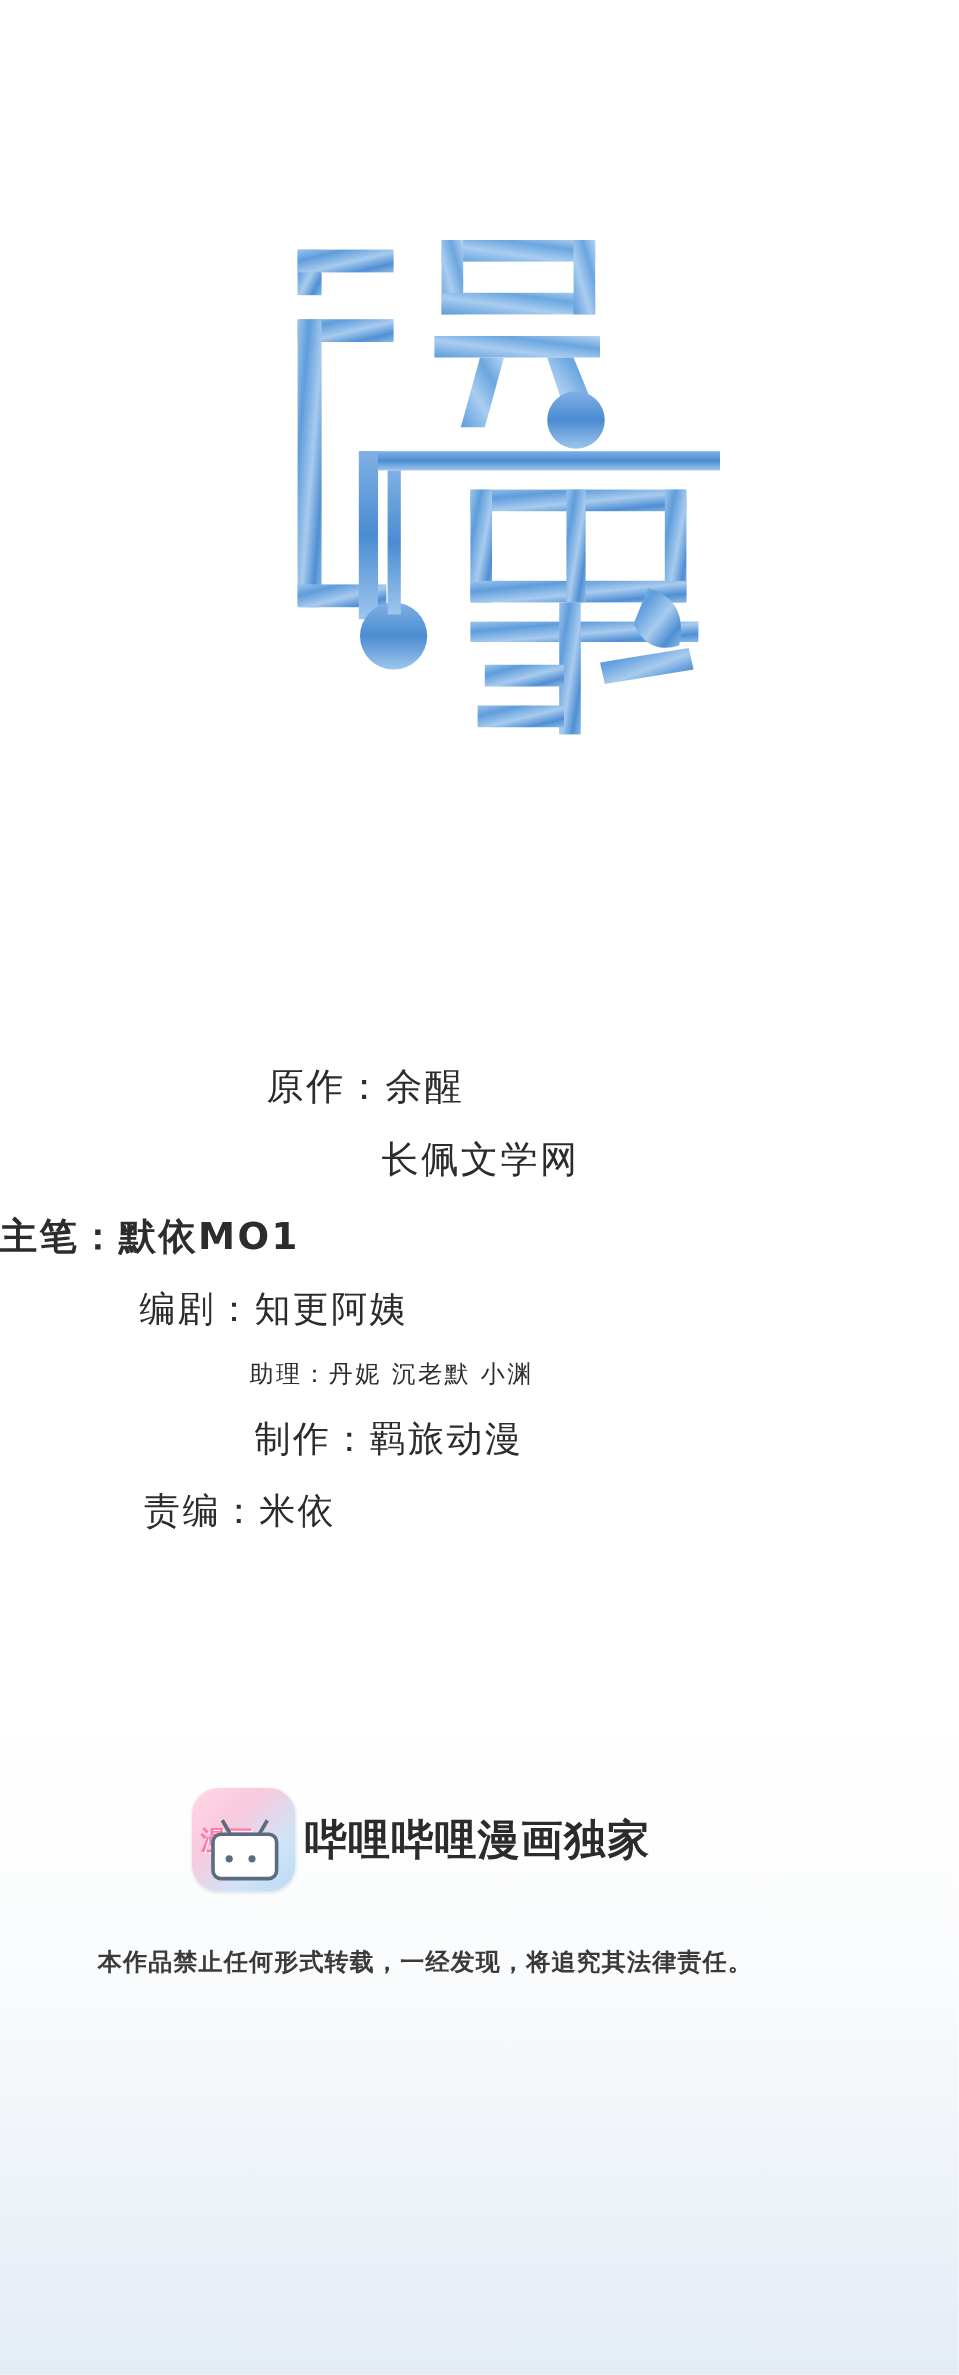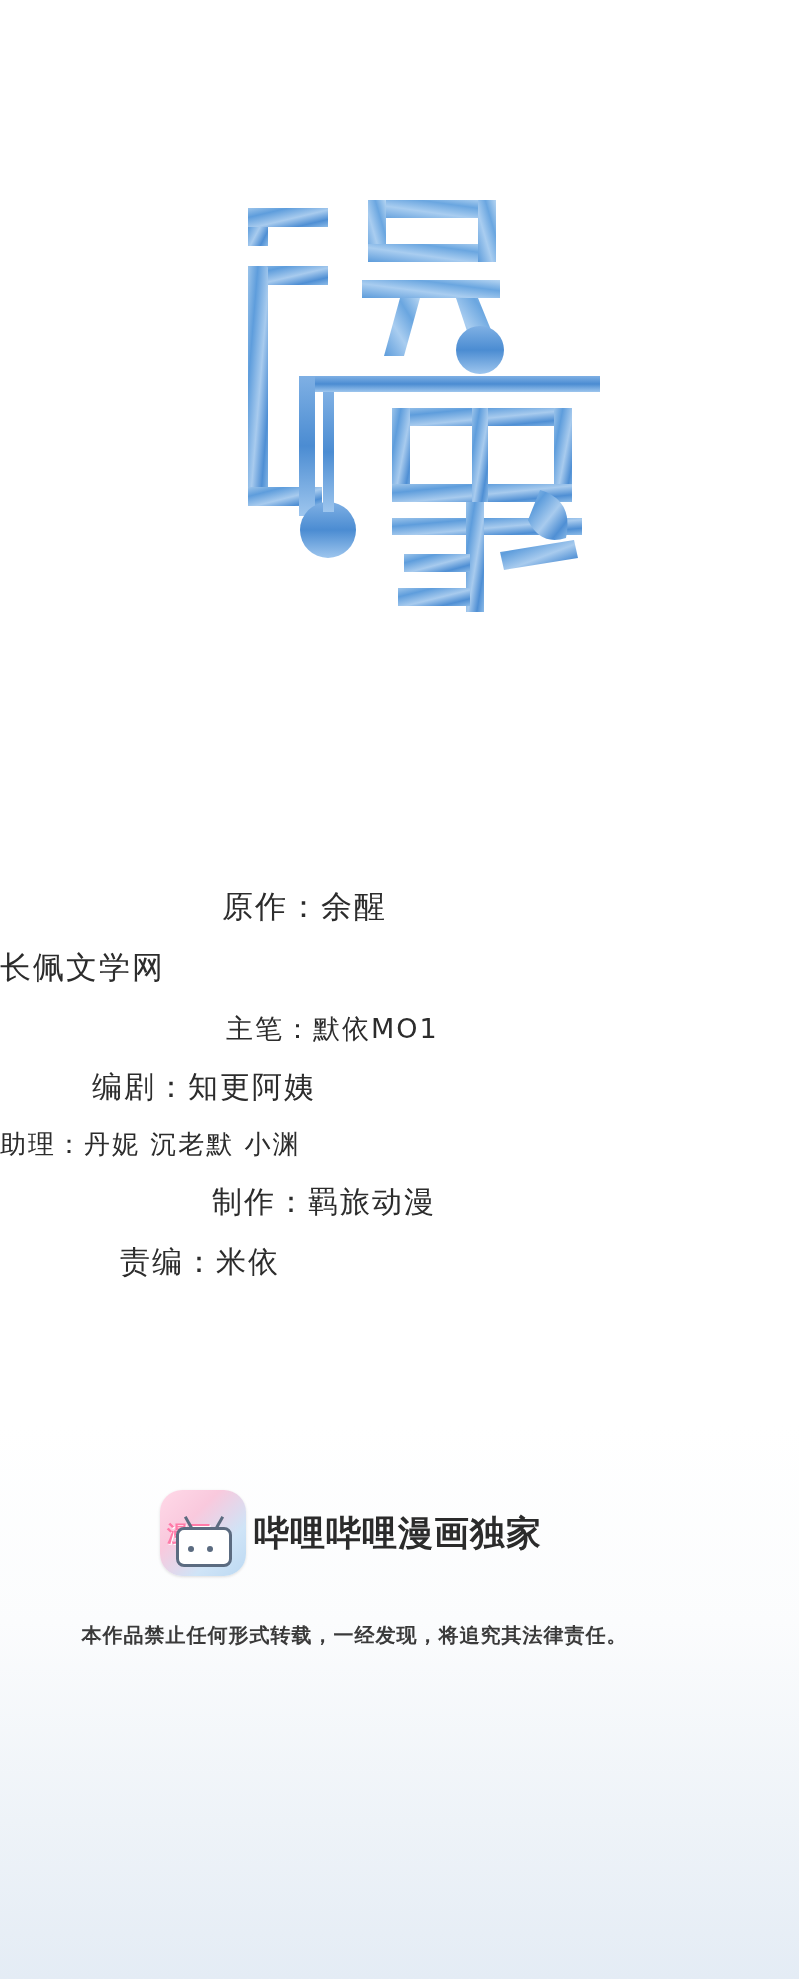--- a/index.html
+++ b/index.html
@@ -45,24 +45,24 @@
   .credit-line {
     font-family: "DejaVu Sans", sans-serif;
     color: #2c2c2c;
     font-size: 30px;
     line-height: 1.05;
     letter-spacing: 2px;
     margin-bottom: 28px;
     white-space: pre;
   }
   .credit-line.c0 { padding-left: 222px; font-size: 31px; }
-  .credit-line.c1 { font-size: 31px; margin-bottom: 32px; }
-  .credit-line.c2 { padding-left: 226px; font-size: 27px; font-weight: 400; }
-  .credit-line.c3 { padding-left: 92px; font-size: 30px; }
-  .credit-line.c4 { font-size: 26px; }
+  .credit-line.c1 { padding-left: 318px; font-size: 31px; margin-bottom: 32px; }
+  .credit-line.c2 { font-size: 31px; font-weight: 700; }
+  .credit-line.c3 { padding-left: 116px; font-size: 30px; }
+  .credit-line.c4 { padding-left: 208px; font-size: 20px; }
   .credit-line.c5 { padding-left: 212px; font-size: 30px; }
   .credit-line.c6 { padding-left: 120px; font-size: 30px; }
 
   
   .brand-row {
     position: absolute;
     left: 160px;
     top: 1490px;
     display: flex;
     align-items: center;

